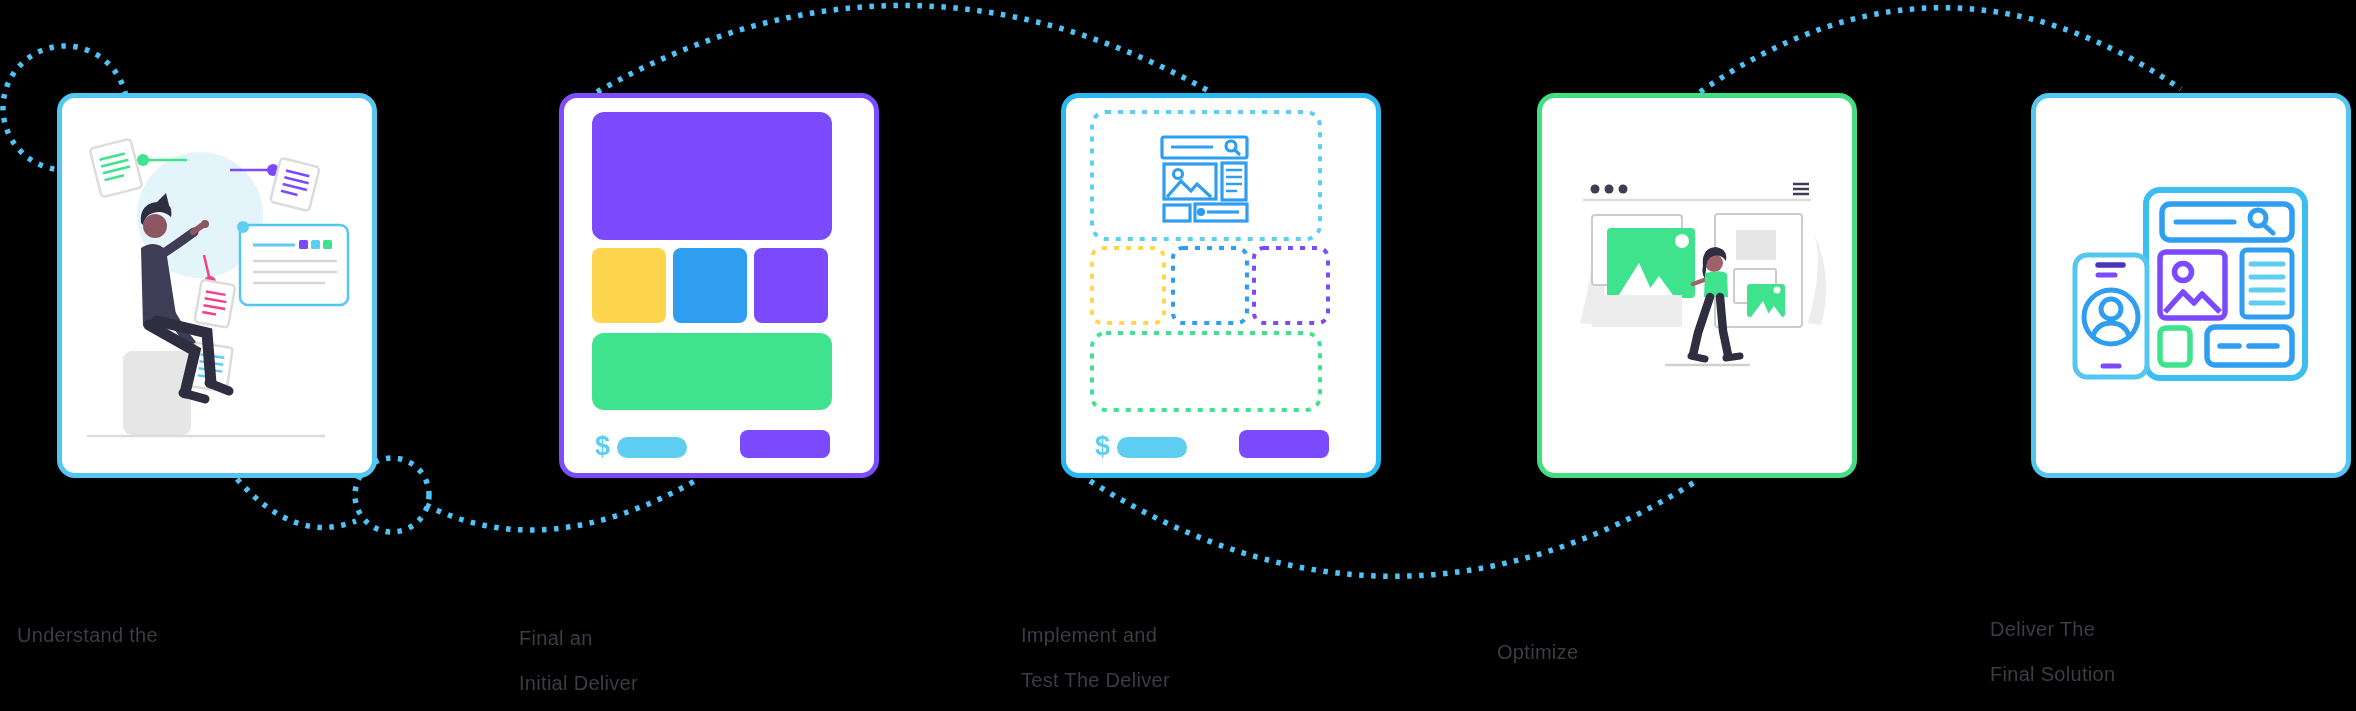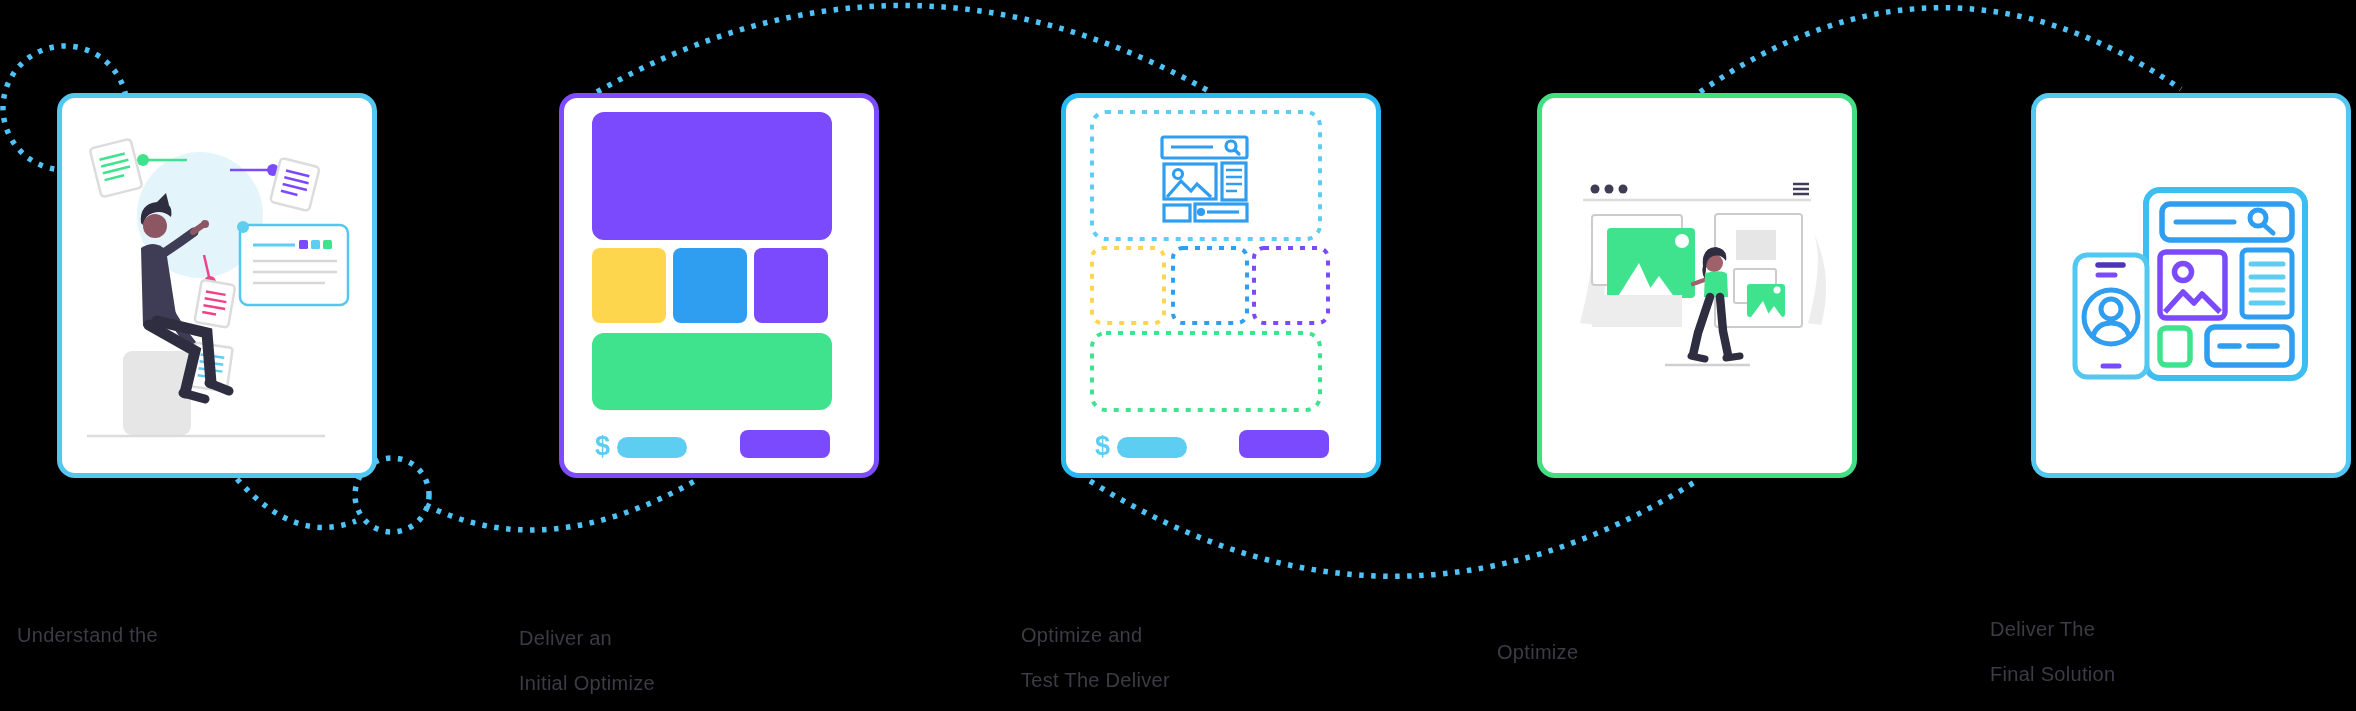--- a/index.html
+++ b/index.html
@@ -269,25 +269,25 @@
         </g>
         <line x1="67" y1="268" x2="83" y2="268" class="sP fN" stroke-width="5" stroke-linecap="round"></line>
       </g>
     </svg>
   </div>
 
   <div class="step-label lbl1">
     <span>Understand the</span>
   </div>
   <div class="step-label lbl2">
-    <span>Deliver an</span>
-    <span>Initial Optimize</span>
+    <span>Final an</span>
+    <span>Initial Deliver</span>
   </div>
   <div class="step-label lbl3">
-    <span>Optimize and</span>
+    <span>Implement and</span>
     <span>Test The Deliver</span>
   </div>
   <div class="step-label lbl4">
     <span>Optimize</span>
   </div>
   <div class="step-label lbl5">
     <span>Deliver The</span>
     <span>Final Solution</span>
   </div>
 

